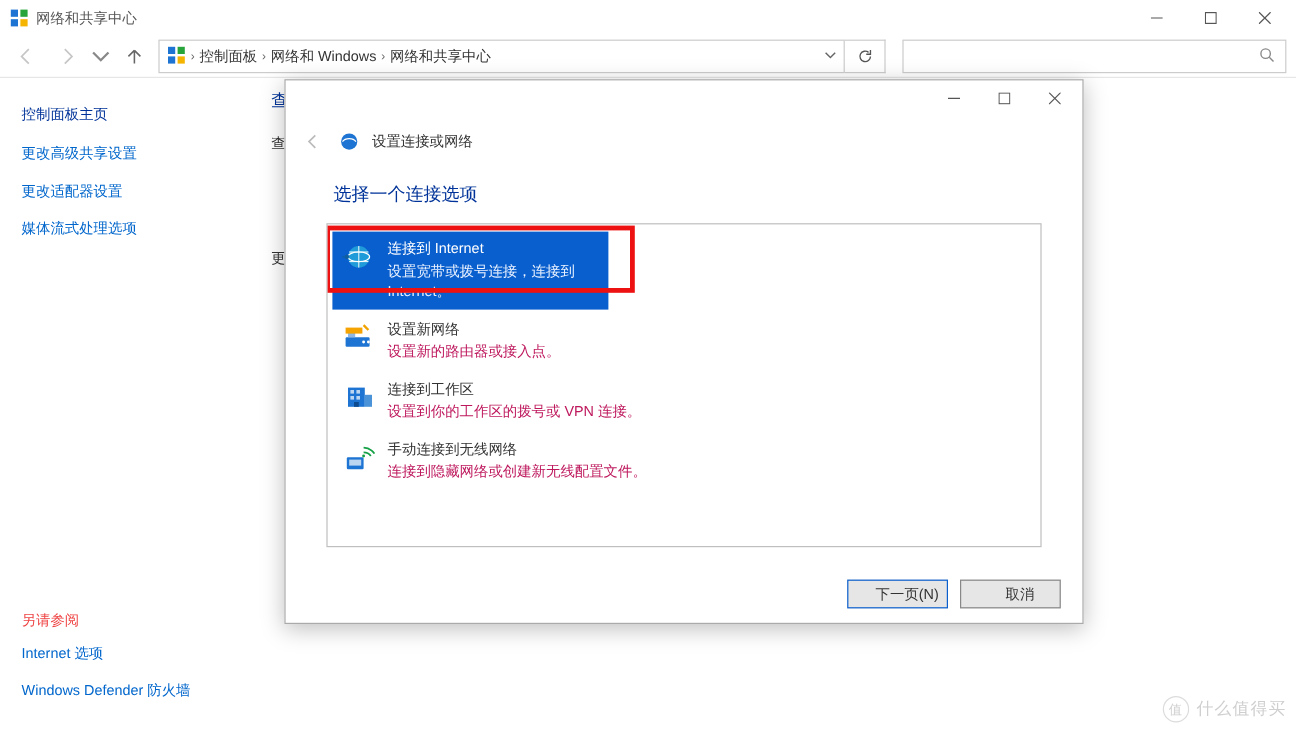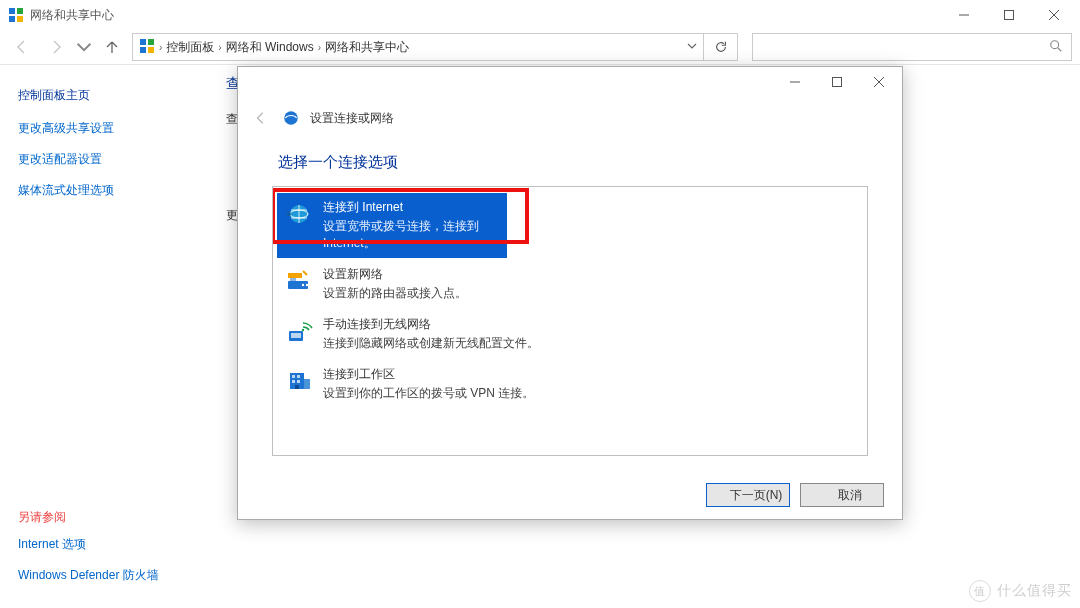--- a/index.html
+++ b/index.html
@@ -129,21 +129,21 @@
       padding:4px 2px;
       overflow:hidden;
     }
     .opt {
       display:flex; align-items:flex-start;
       padding:6px 8px; gap:10px;
       margin:2px 2px;
     }
     .opt .o-icon { width:28px; height:28px; flex-shrink:0; margin-top:1px;}
     .opt .o-title { font-size:12px; }
-    .opt .o-desc { font-size:12px; color:#404040; margin-top:2px;}
+    .opt .o-desc { font-size:12px; color:#be185d; margin-top:2px;}
     .opt.selected { background:#0a5fce; color:#fff;}
     .opt.selected .o-desc { color:#eaf2ff;}
     .red-highlight {
       position:absolute;
       border:4px solid #e11;
       pointer-events:none;
     }
     .dialog-footer {
       position:absolute; bottom:12px; right:18px;
       display:flex; gap:10px;
@@ -353,49 +353,49 @@
       </span>
       <div>
         <div class="o-title">设置新网络</div>
         <div class="o-desc">设置新的路由器或接入点。</div>
       </div>
     </div>
 
     <div class="opt">
       <span class="o-icon">
         <svg viewBox="0 0 28 28">
-            <rect x="4" y="14" width="14" height="10" rx="1" fill="#1e74d2"></rect>
-            <rect x="6" y="16" width="10" height="5" fill="#bcd6f2"></rect>
-            <path d="M18 10c4 0 6 3 6 3M18 6c6 0 9 5 9 5" stroke="#14a045" stroke-width="1.5" fill="none"></path>
-            <circle cx="18" cy="13" r="1.2" fill="#14a045"></circle>
-          </svg>
-      </span>
-      <div>
-        <div class="o-title">手动连接到无线网络</div>
-        <div class="o-desc">连接到隐藏网络或创建新无线配置文件。</div>
-      </div>
-    </div>
-
-    <div class="opt">
-      <span class="o-icon">
-        <svg viewBox="0 0 28 28">
             <rect x="5" y="6" width="14" height="16" fill="#1e74d2"></rect>
             <rect x="7" y="8" width="3" height="3" fill="#bcd6f2"></rect>
             <rect x="12" y="8" width="3" height="3" fill="#bcd6f2"></rect>
             <rect x="7" y="13" width="3" height="3" fill="#bcd6f2"></rect>
             <rect x="12" y="13" width="3" height="3" fill="#bcd6f2"></rect>
             <rect x="10" y="18" width="4" height="4" fill="#0c4b8f"></rect>
             <rect x="19" y="12" width="6" height="10" fill="#4a93d8"></rect>
           </svg>
       </span>
       <div>
         <div class="o-title">连接到工作区</div>
         <div class="o-desc">设置到你的工作区的拨号或 VPN 连接。</div>
       </div>
     </div>
+
+    <div class="opt">
+      <span class="o-icon">
+        <svg viewBox="0 0 28 28">
+            <rect x="4" y="14" width="14" height="10" rx="1" fill="#1e74d2"></rect>
+            <rect x="6" y="16" width="10" height="5" fill="#bcd6f2"></rect>
+            <path d="M18 10c4 0 6 3 6 3M18 6c6 0 9 5 9 5" stroke="#14a045" stroke-width="1.5" fill="none"></path>
+            <circle cx="18" cy="13" r="1.2" fill="#14a045"></circle>
+          </svg>
+      </span>
+      <div>
+        <div class="o-title">手动连接到无线网络</div>
+        <div class="o-desc">连接到隐藏网络或创建新无线配置文件。</div>
+      </div>
+    </div>
   </div>
 
   <div class="dialog-footer">
     <div class="dlg-btn primary">下一页(N)</div>
     <div class="dlg-btn">取消</div>
   </div>
 </div>
 
 <div class="watermark">
   <span class="wm-circle">值</span>

